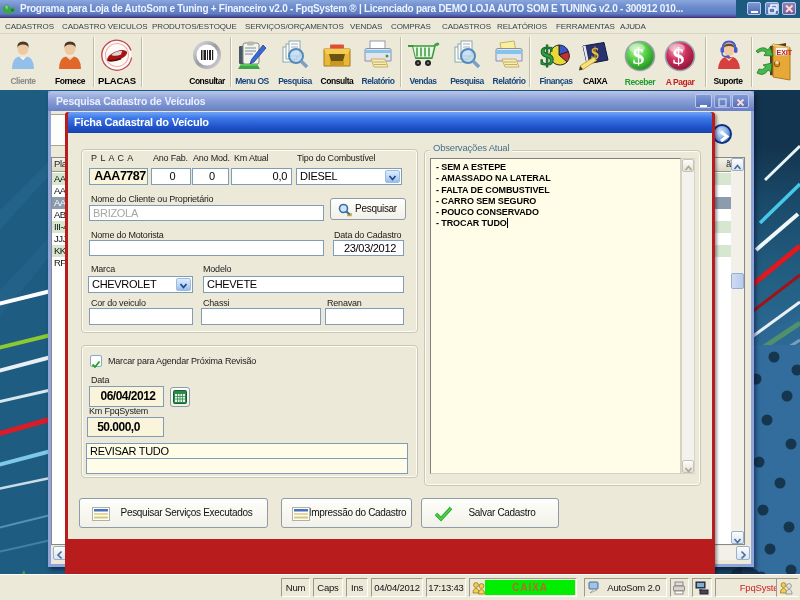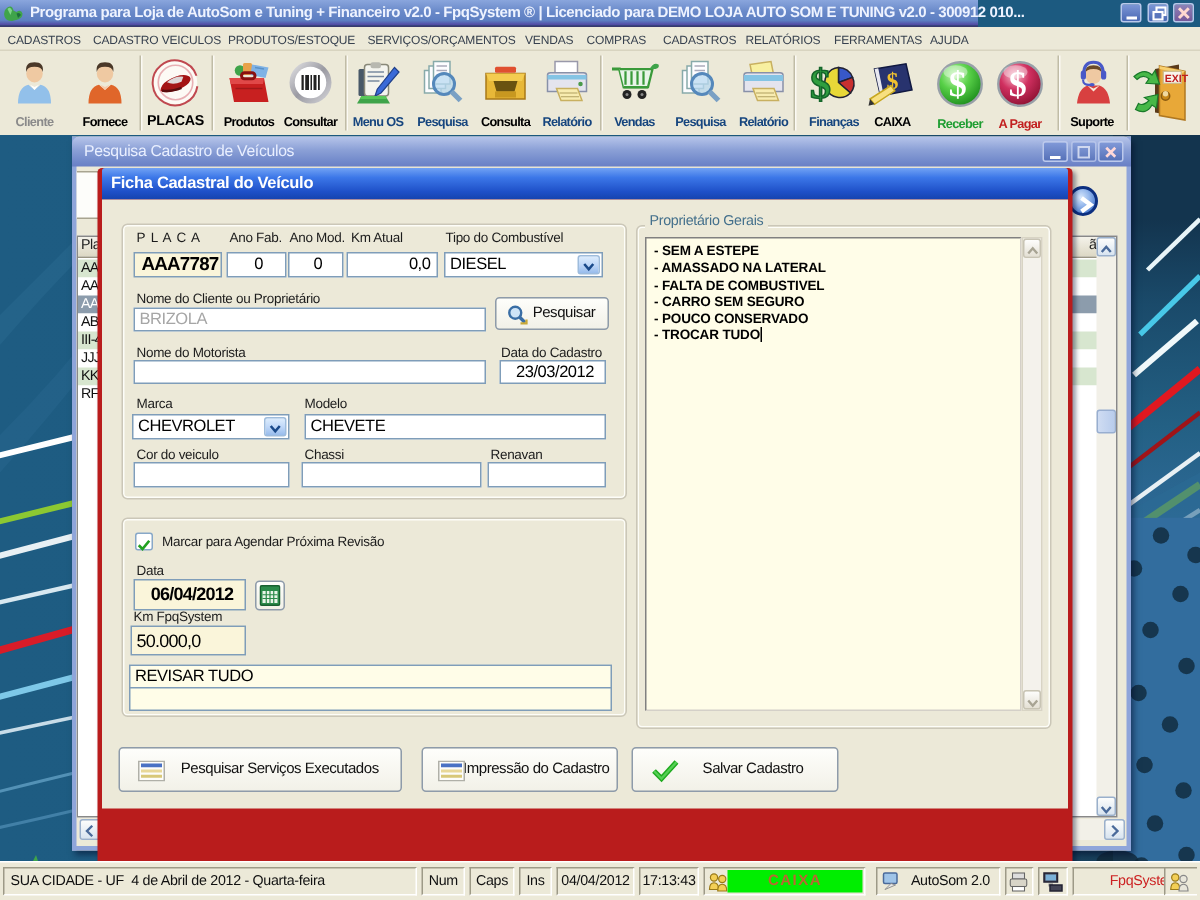--- a/index.html
+++ b/index.html
@@ -1,19 +1,19 @@
 <!DOCTYPE html>
 <html><head><meta charset="utf-8">
 <style>
 *{margin:0;padding:0;box-sizing:border-box}
 html,body{width:800px;height:600px;overflow:hidden}
 body{font-family:"Liberation Sans",sans-serif;position:relative;background:#1c5a80}
 .abs{position:absolute}
 
-#titlebar{position:absolute;left:0;top:0;width:652px;height:18px;background:linear-gradient(180deg,#8aa6dd 0%,#6989c9 45%,#5d7fc2 80%,#50419e 100%);border-bottom:1px solid #38386e}
+#titlebar{position:absolute;left:0;top:0;width:736px;height:18px;background:linear-gradient(180deg,#8aa6dd 0%,#6989c9 45%,#5d7fc2 80%,#50419e 100%);border-bottom:1px solid #38386e}
 #titletext{left:20px;top:3px;font-size:10px;font-weight:bold;color:#eef3ff;letter-spacing:-0.28px;white-space:nowrap}
 .wbtn{top:2px;width:14px;height:13px;border:1px solid #b9c8ea;border-radius:2px;background:linear-gradient(180deg,#7d97d6,#4a69b4)}
 .wbtn svg{position:absolute;left:-1px;top:-1px}
 
 #menubar{position:absolute;left:0;top:18px;width:800px;height:16px;background:#ece9d8;border-bottom:1px solid #d8d4c0}
 .mi{position:absolute;top:4px;font-size:8px;color:#37414f;letter-spacing:-0.1px;white-space:nowrap}
 
 #toolbar{position:absolute;left:0;top:34px;width:800px;height:56px;background:#ece9d8}
 .tsep{position:absolute;top:3px;height:50px;width:2px;border-left:1px solid #c0bca6;border-right:1px solid #fbfaf4}
 .tbtn{position:absolute;top:5px;width:52px;height:50px;text-align:center}
@@ -100,21 +100,21 @@
 <ellipse cx="520" cy="486" rx="105" ry="7" fill="#c8ccd0" opacity="0.75"></ellipse>
 <ellipse cx="620" cy="485" rx="40" ry="6" fill="#8898a8" opacity="0.6"></ellipse>
 <ellipse cx="745" cy="484" rx="14" ry="7" fill="#102838" opacity="0.8"></ellipse>
 <path d="M18 492 L24 480 L28 492 Z" fill="#3fa44a"></path>
 </svg>
 </div>
 
 <div class="abs" id="owin" style="left:48px;top:91px;width:706px;height:476px;background:#ece9d8;border:3px solid #8fa5da;border-top:none;box-shadow:2px 3px 4px rgba(0,10,40,.5)">
 
   <div class="abs" style="left:-3px;top:0;width:706px;height:20px;background:linear-gradient(180deg,#b7c5ea 0%,#8ba0d6 45%,#7088ca 85%,#697fc5 100%);border-radius:5px 5px 0 0">
-    <div class="abs" style="left:8px;top:4px;font-size:10.5px;font-weight:normal;color:#e9efff;letter-spacing:-0.2px">Pesquisa Cadastro de Veículos</div>
+    <div class="abs" style="left:8px;top:4px;font-size:10.5px;font-weight:bold;color:#e9efff;letter-spacing:-0.2px">Pesquisa Cadastro de Veículos</div>
     <div class="abs owbtn" style="left:647px;top:3px"><svg width="15" height="13">
           <rect x="4" y="9" width="7" height="2" fill="#fff"></rect>
         </svg></div>
     <div class="abs owbtn" style="left:666px;top:3px;opacity:.75"><svg width="15" height="13">
           <rect x="4" y="3" width="7" height="7" fill="none" stroke="#e8ecf8" stroke-width="1.3"></rect>
         </svg></div>
     <div class="abs owbtn" style="left:684px;top:3px"><svg width="15" height="13">
           <path d="M4.5 3.5 L10.5 9.5 M10.5 3.5 L4.5 9.5" stroke="#ffd8d8" stroke-width="1.8"></path>
         </svg></div>
   </div>
@@ -216,26 +216,26 @@
       <div class="lab" style="left:23px;top:242px">Data</div>
       <div class="fld" style="left:21px;top:253px;width:75px;height:21px;background:#faf5da;font-weight:bold;font-size:12px;text-align:center;line-height:19px;letter-spacing:-0.5px">06/04/2012</div>
       <div class="btn" style="left:102px;top:254px;width:20px;height:20px">
           <svg class="abs" style="left:2px;top:2px" width="14" height="14">
             <rect x="0.5" y="0.5" width="13" height="13" rx="1" fill="#2a8a4a" stroke="#186030"></rect>
             <rect x="2" y="4" width="10" height="8" fill="#e8f4e8"></rect>
             <path d="M2 6.5 H12 M2 9 H12 M4.5 4 V12 M7 4 V12 M9.5 4 V12" stroke="#2a8a4a" stroke-width="0.8"></path>
           </svg>
         </div>
       <div class="lab" style="left:21px;top:273px">Km FpqSystem</div>
-      <div class="fld" style="left:19px;top:284px;width:77px;height:20px;background:#faf5da;font-weight:normal;font-size:12px;text-align:left;line-height:18px;padding-right:17px;letter-spacing:-0.5px">50.000,0</div>
+      <div class="fld" style="left:19px;top:284px;width:77px;height:20px;background:#faf5da;font-weight:bold;font-size:12px;text-align:center;line-height:18px;padding-right:17px;letter-spacing:-0.5px">50.000,0</div>
       <div class="fld" style="left:18px;top:310px;width:322px;height:16px;background:#fffde8;line-height:14px">REVISAR TUDO</div>
       <div class="fld" style="left:18px;top:325px;width:322px;height:16px;background:#fffde8"></div>
 
       <div class="gbox" style="left:356px;top:17px;width:277px;height:336px"></div>
-      <div class="lab" style="left:362px;top:9px;color:#44708c;background:#ece9d8;padding:0 3px;font-size:9.5px">Proprietário Gerais</div>
+      <div class="lab" style="left:362px;top:9px;color:#44708c;background:#ece9d8;padding:0 3px;font-size:9.5px">Observações Atual</div>
       <div class="abs" style="left:362px;top:25px;width:251px;height:316px;background:#fffde8;border:1px solid #808080;border-right-color:#d4d0c8;border-bottom-color:#d4d0c8;font-size:9px;font-weight:bold;letter-spacing:-0.1px;line-height:11.3px;padding:3px 0 0 5px;color:#000">
         - SEM A ESTEPE<br>- AMASSADO NA LATERAL<br>- FALTA DE COMBUSTIVEL<br>- CARRO SEM SEGURO<br>- POUCO CONSERVADO<br>- TROCAR TUDO<span style="display:inline-block;width:1px;height:10px;background:#000;vertical-align:-2px"></span>
       </div>
       <div class="abs" style="left:613px;top:25px;width:14px;height:316px;background:#f4f2ec;border:1px solid #d8d4c4">
         <div class="abs" style="left:0;top:0;width:12px;height:13px;background:linear-gradient(180deg,#fdfdfc,#e4e0d4);border:1px solid #c8c4b4;border-radius:2px"><svg width="11" height="11">
               <path d="M2.5 7 L5.5 3.5 L8.5 7" stroke="#a8a494" stroke-width="1.6" fill="none"></path>
             </svg></div>
         <div class="abs" style="left:0;bottom:0;width:12px;height:13px;background:linear-gradient(180deg,#fdfdfc,#e4e0d4);border:1px solid #c8c4b4;border-radius:2px"><svg width="11" height="11">
               <path d="M2.5 4 L5.5 7.5 L8.5 4" stroke="#a8a494" stroke-width="1.6" fill="none"></path>
             </svg></div>
@@ -322,30 +322,20 @@
   <div class="tbtn" style="left:91px"><svg width="34" height="34" viewBox="0 0 34 34">
         <circle cx="17" cy="16" r="14.5" fill="#fdfaf5"></circle>
         <path d="M31 11.5 A15 15 0 1 0 31.6 18.5" stroke="#c04850" stroke-width="1.3" fill="none"></path>
         <circle cx="17" cy="16" r="11.5" stroke="#e8b0b4" stroke-width="1.1" fill="none"></circle>
         <g transform="rotate(-14 17 16)">
           <path d="M6 19 Q7 15 12 13.5 Q20 11 25 13 Q28.5 14.5 27 17 Q25 20 18 21 Q9 22 6 19 Z" fill="#a41414"></path>
           <path d="M11.5 14.5 Q17 11.5 23 13.5 L21 16.5 Q15 17.5 11.5 14.5 Z" fill="#ded6d6"></path>
           <path d="M7 19 Q12 21.5 20 20.5" stroke="#5a0c0c" stroke-width="1.6" fill="none"></path>
         </g>
       </svg><div class="tlab" style="font-size:9.5px;top:36px;letter-spacing:-0.2px">PLACAS</div></div>
-  <div class="tbtn" style="left:140px"><svg width="34" height="32" viewBox="0 0 34 32">
-        <circle cx="11" cy="8" r="3.5" fill="#3fa44a"></circle>
-        <rect x="13" y="3" width="6" height="8" rx="1" fill="#e8a24a"></rect>
-        <path d="M19 4 L30 6 L28 13 L18 11 Z" fill="#7fb2e5"></path>
-        <path d="M21 6 L27 7" stroke="#5a92c8" stroke-width="1"></path>
-        <path d="M4 13 L27 13 L30 29 L7 29 Z" fill="#c82020"></path>
-        <path d="M4 13 L27 13 L26.3 17 L4.8 17 Z" fill="#e04848"></path>
-        <rect x="12" y="9.5" width="9" height="4" rx="2" fill="none" stroke="#8a1010" stroke-width="2"></rect>
-        <path d="M8 20 L26 20" stroke="#a01818" stroke-width="1"></path>
-      </svg><div class="tlab">Produtos</div></div>
   <div class="tbtn" style="left:181px"><svg width="32" height="32" viewBox="0 0 32 32">
         <defs>
           <linearGradient id="mgr" x1="0" y1="0" x2="1" y2="1">
             <stop offset="0" stop-color="#e8e8ea"></stop>
             <stop offset=".5" stop-color="#9a9aa2"></stop>
             <stop offset="1" stop-color="#d8d8dc"></stop>
           </linearGradient>
         </defs>
         <circle cx="16" cy="16" r="14" fill="url(#mgr)"></circle>
         <circle cx="16" cy="16" r="10.5" fill="#fff"></circle>
@@ -473,21 +463,20 @@
         <rect x="21.5" y="8.5" width="12" height="8" fill="#f8f4ec" stroke="#c8b888" stroke-width=".8"></rect>
         <text x="22.5" y="15.5" font-size="7" font-weight="bold" fill="#c02020" font-family="Liberation Sans,sans-serif">EXIT</text>
         <circle cx="23" cy="25" r="2.8" fill="#c8881a" stroke="#8a5a10"></circle>
         <circle cx="23" cy="23.5" r="1.8" fill="#f0d8a0"></circle>
         <path d="M2 12 Q9 6 14 11 L16 8 L19 17 L10 16.5 L12 13.5 Q8 10 4 14 Z" fill="#48b848" stroke="#1a7a2a" stroke-width=".8"></path>
         <path d="M3 34 Q10 38 14 31 L17 33 L18 24 L9 26 L12 28 Q8 32 5 30 Z" fill="#48b848" stroke="#1a7a2a" stroke-width=".8"></path>
       </svg></div>
 </div>
 
 <div id="statusbar">
-  <div class="sp" style="left:2px;width:276px;padding-left:4px">SUA CIDADE - UF&nbsp;&nbsp;4 de Abril de 2012 - Quarta-feira</div>
   <div class="sp" style="left:281px;width:29px;text-align:center">Num</div>
   <div class="sp" style="left:313px;width:30px;text-align:center">Caps</div>
   <div class="sp" style="left:346px;width:22px;text-align:center">Ins</div>
   <div class="sp" style="left:371px;width:52px;text-align:center">04/04/2012</div>
   <div class="sp" style="left:426px;width:40px;text-align:center">17:13:43</div>
   <div class="sp" style="left:469px;width:108px">
       <svg class="abs" style="left:2px;top:2px" width="14" height="14" viewBox="0 0 14 14">
         <circle cx="4" cy="4" r="2.4" fill="#f3cf56" stroke="#9a7a18" stroke-width=".8"></circle>
         <path d="M1 12 Q1 7.5 4 7.5 Q7 7.5 7 12z" fill="#f3cf56" stroke="#9a7a18" stroke-width=".8"></path>
         <circle cx="9.5" cy="5" r="2.4" fill="#f3cf56" stroke="#9a7a18" stroke-width=".8"></circle>

